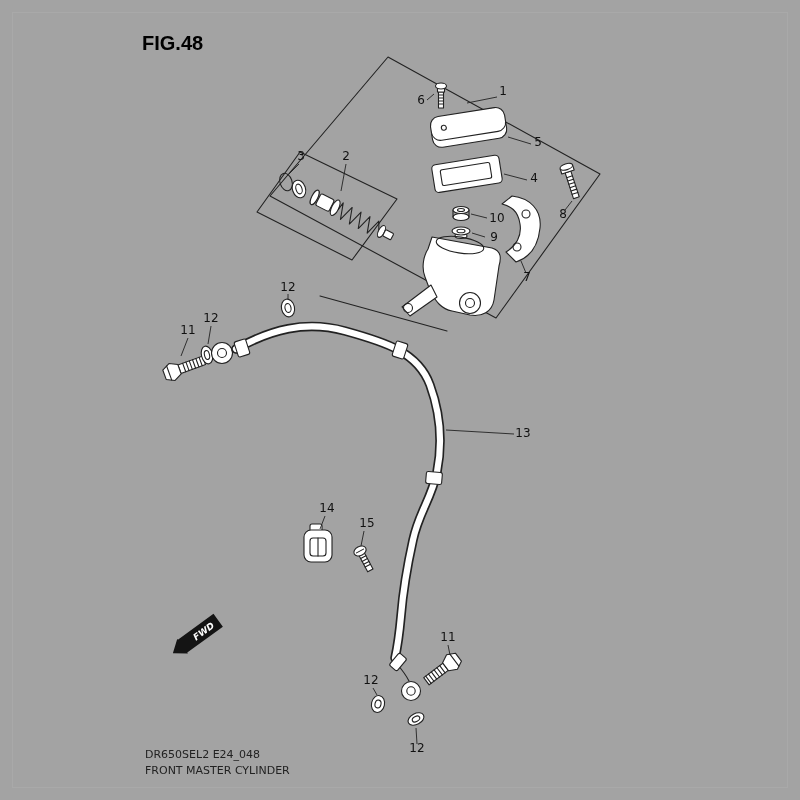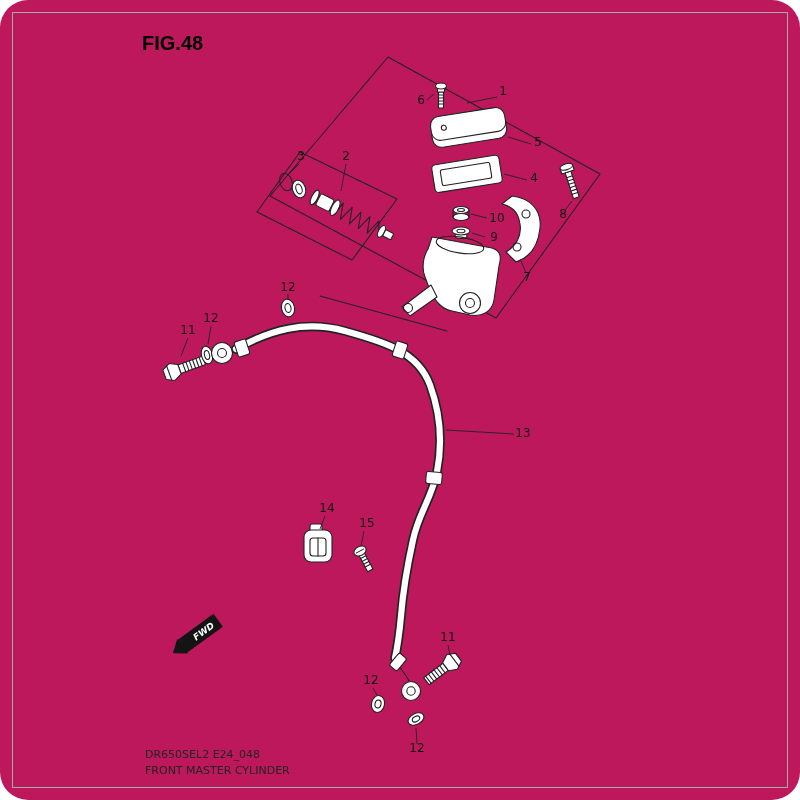--- a/index.html
+++ b/index.html
@@ -1,17 +1,17 @@
 <!DOCTYPE html>
 <html><head>
 <meta charset="utf-8">
 <style>
   html,body{margin:0;padding:0;background:#fff;}
-  .stage{position:relative;width:800px;height:800px;background:#be185d;overflow:hidden;
-         font-family:"DejaVu Sans",sans-serif;border-radius:28px;}
+  .stage{position:relative;width:800px;height:800px;background:#a3a3a3;overflow:hidden;
+         font-family:"DejaVu Sans",sans-serif;}
   svg{display:block;}
   .fig-title{font-family:"Liberation Sans",sans-serif;font-weight:bold;font-size:20px;fill:#000;}
   .footer-text{font-family:"DejaVu Sans",sans-serif;font-size:11px;fill:#222;}
   .callout{font-family:"DejaVu Sans",sans-serif;font-size:12px;fill:#111;text-anchor:middle;}
   .leader{stroke:#222;stroke-width:0.9;}
   .ln{stroke:#222;fill:none;stroke-width:1.1;stroke-linecap:round;stroke-linejoin:round;}
   .lnf{stroke:#222;fill:#fff;stroke-width:1.1;stroke-linejoin:round;}
   .hose-outer{stroke:#222;stroke-width:9.5;fill:none;stroke-linecap:round;}
   .hose-inner{stroke:#fff;stroke-width:6.2;fill:none;stroke-linecap:round;}
   .fwd-band{fill:#141414;stroke:none;}

